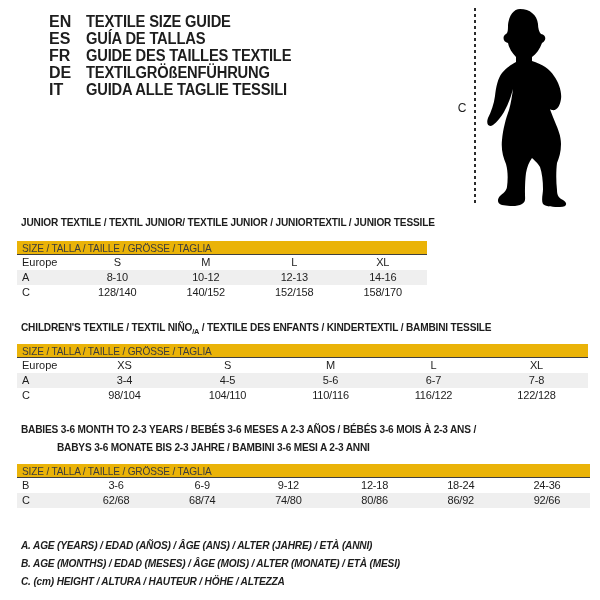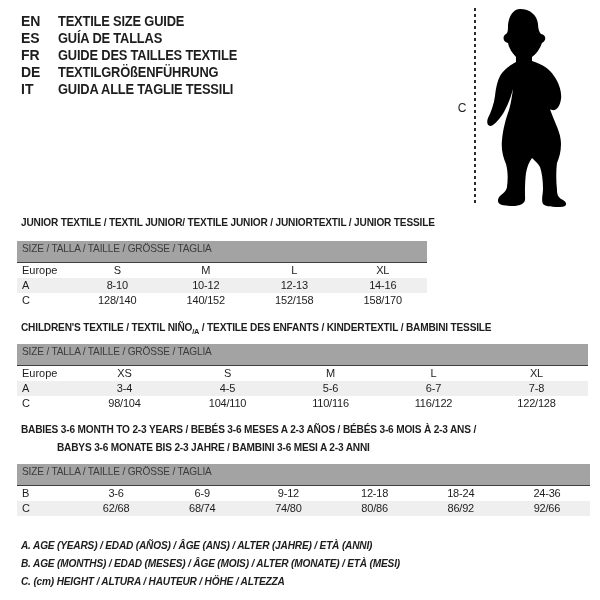--- a/index.html
+++ b/index.html
@@ -4,35 +4,35 @@
 <style>
   * { margin:0; padding:0; box-sizing:border-box; }
   html,body { background:#fff; }
   body { font-family:"Liberation Sans", sans-serif; color:#1d1d1d; }
   .canvas { position:relative; width:600px; height:600px; background:#ffffff; overflow:hidden; }
 
   .cond { display:inline-block; transform:scaleX(0.92); transform-origin:0 50%; white-space:nowrap; letter-spacing:-0.2px; }
 
   
   .lang-block { position:absolute; left:21px; top:13px; }
-  .lang-row { display:flex; line-height:17px; font-size:14px; font-weight:bold; }
+  .lang-row { display:flex; line-height:17px; font-size:16px; font-weight:bold;margin-left:28px; }
   .lang-code { width:37px; }
   .lang-title { white-space:nowrap; }
 
   
   .measure-line { position:absolute; left:474px; top:8px; width:2px; height:198px;
     background:repeating-linear-gradient(to bottom,#2b2b2b 0 3px, transparent 3px 6px); }
   .measure-label { position:absolute; left:452px; top:101px; width:20px; text-align:center;
     font-size:12px; color:#1d1d1d; }
   .baby-svg { position:absolute; left:486px; top:7px; }
 
   
   .tbl-title { position:absolute; font-size:11px; font-weight:bold; line-height:13px; }
   .size-table { position:absolute; font-size:11px; }
-  .band { height:22px; line-height:14px; background:#a3a3a3; border-bottom:1px solid #3f3f3f;
+  .band { height:14px; line-height:14px; background:#eab308; border-bottom:1px solid #3f3f3f;
     color:#3c3c3c; padding-left:5px; overflow:hidden; }
   .trow { display:flex; height:15px; line-height:15px; }
   .trow.alt { background:#efefef; }
   .lbl { width:56px; padding-left:5px; }
   .cell { flex:1; text-align:center; letter-spacing:-0.2px; }
 
   
   .footnotes { position:absolute; left:21px; top:536px; }
   .footnote { font-size:11px; font-weight:bold; line-height:18px;font-style:italic; }
 </style>

